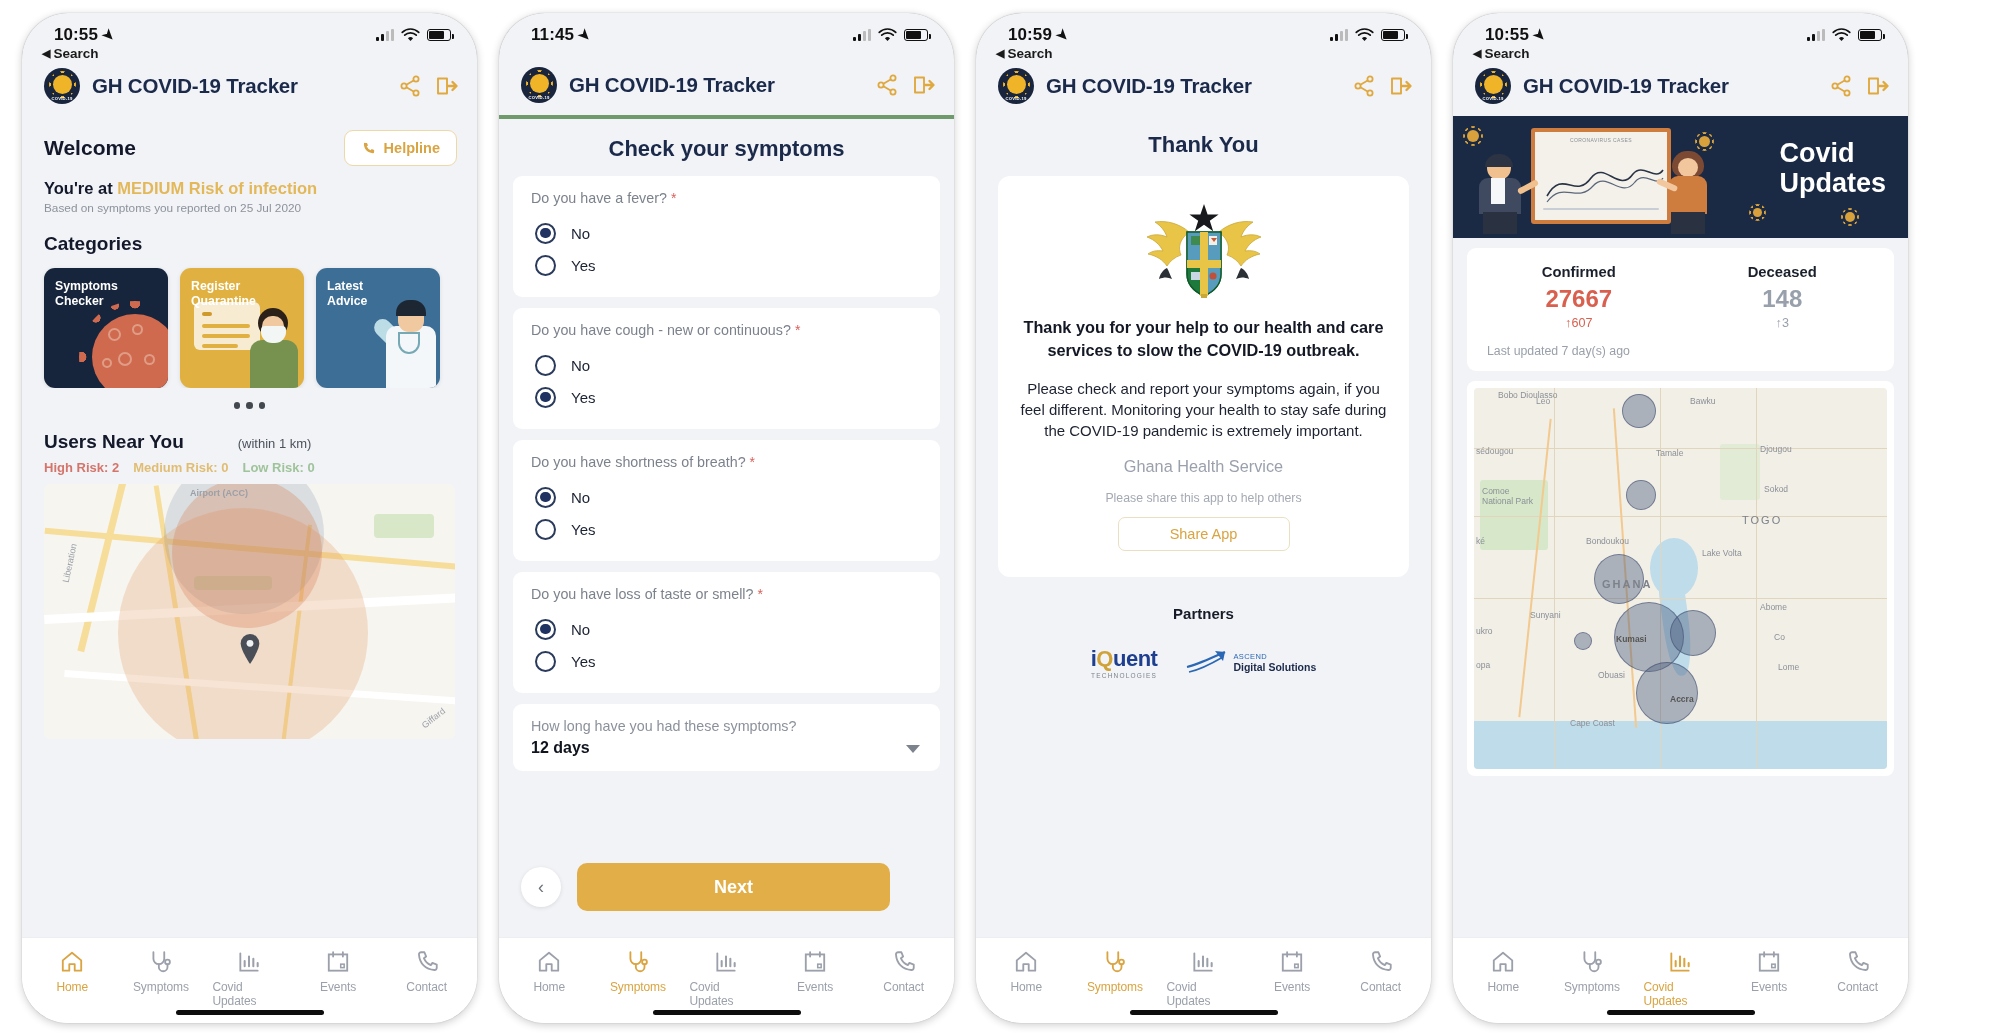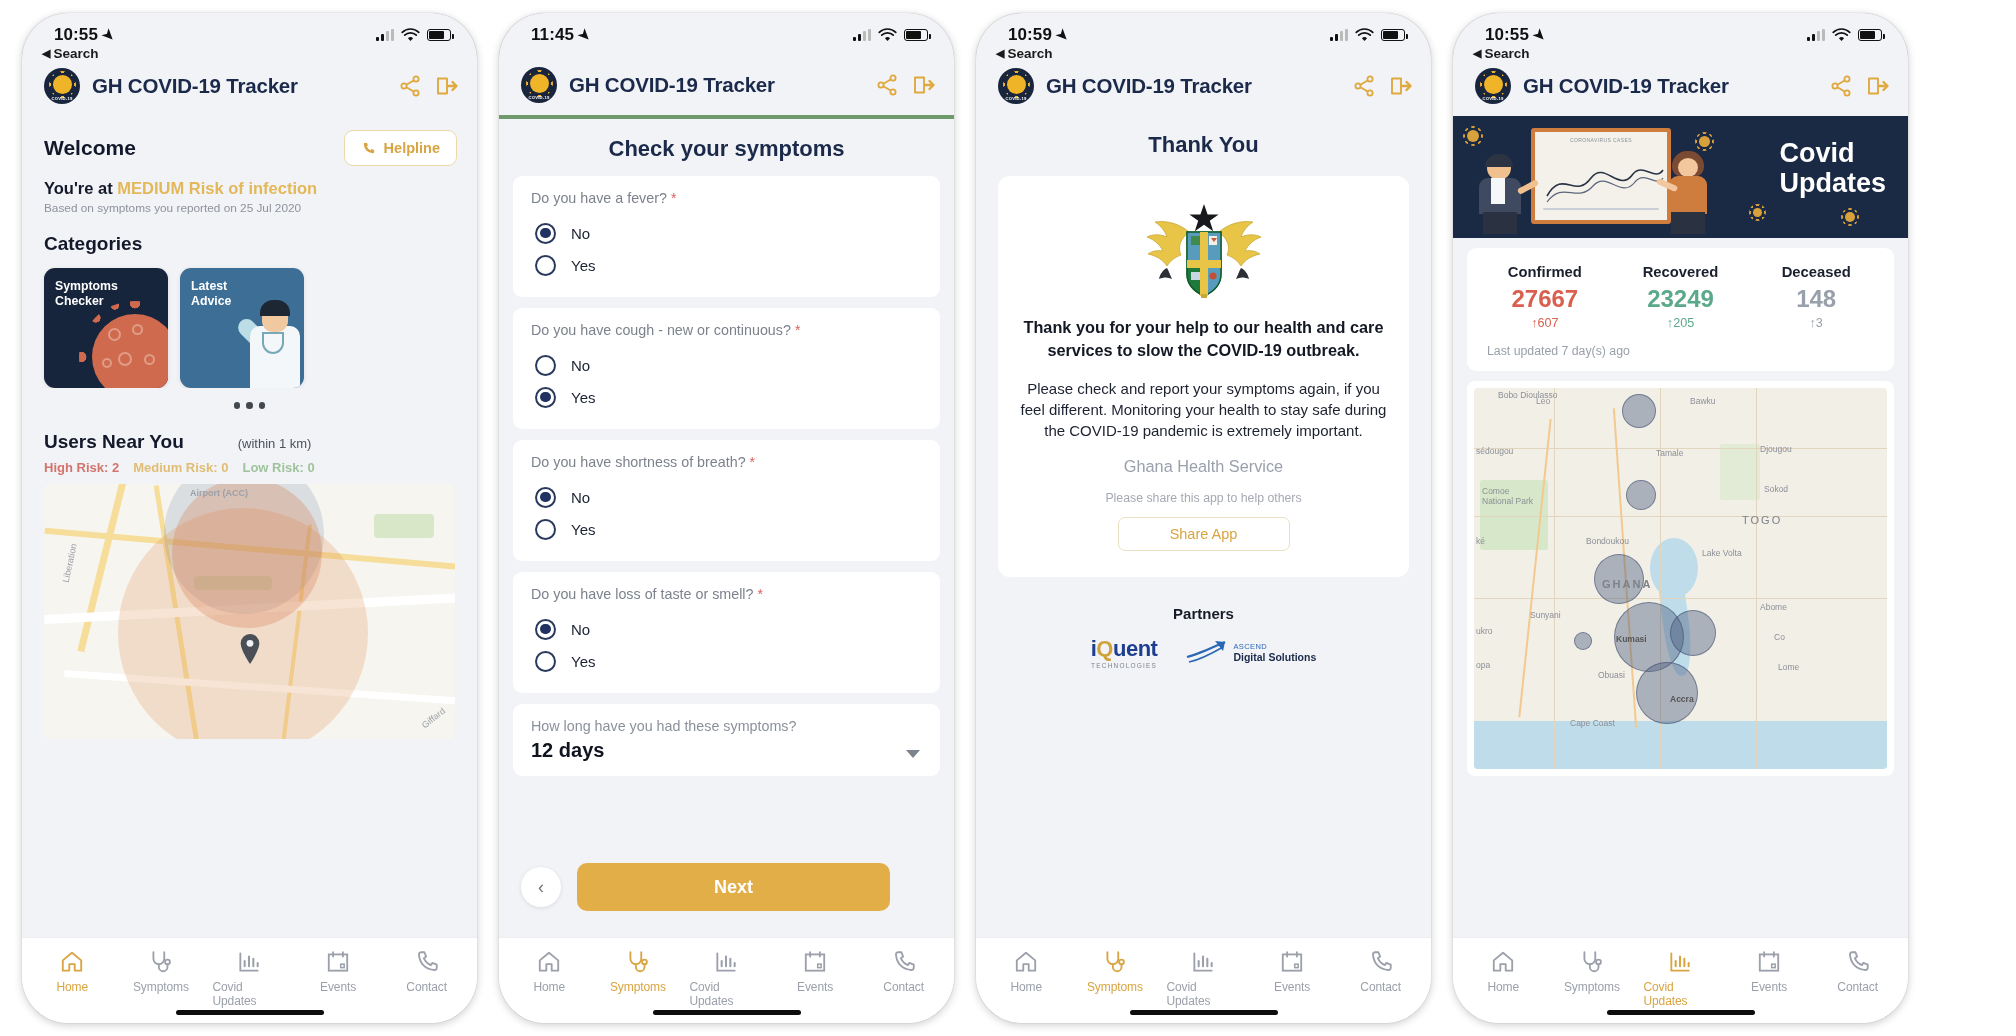--- a/index.html
+++ b/index.html
@@ -164,40 +164,40 @@
   .pagettl { text-align:center;font-size:22px;font-weight:bold;color:#1b2a4a;padding:17px 0 14px 0; }
   .qcard { background:#fff;margin:0 14px 11px 14px;border-radius:9px;padding:14px 18px 16px 18px; }
   .qtext { font-size:14.3px;color:#7c828c;margin-bottom:11px; }
   .qtext .req{color:#d8615c;font-size:14px;}
   .opt { display:flex;align-items:center;gap:15px;padding:5.5px 0 5.5px 4px; }
   .radio { width:21px;height:21px;border-radius:50%;border:2.3px solid #2a3a5c;position:relative;flex:0 0 auto; }
   .radio.on::after{content:"";position:absolute;inset:3.3px;border-radius:50%;background:#1f3261;}
   .optlbl { font-size:15px;color:#1b2233;font-weight:500; }
   .selcard { background:#fff;margin:0 14px 0 14px;border-radius:9px;padding:14px 18px 14px 18px;position:relative; }
   .sellbl { font-size:14.3px;color:#8b919b;margin-bottom:5px; }
-  .selval { font-size:20px;color:#10141f;font-weight:600; }
+  .selval { font-size:16px;color:#10141f;font-weight:600; }
   .caret { position:absolute;right:20px;bottom:18px;width:0;height:0;border-left:7px solid transparent;border-right:7px solid transparent;border-top:8px solid #7d838d; }
   .formfoot { margin-top:auto;display:flex;align-items:center;padding:0 22px 26px 22px;gap:16px; }
   .backbtn { width:40px;height:40px;border-radius:50%;background:#fff;display:flex;align-items:center;justify-content:center;
              box-shadow:0 1px 4px rgba(0,0,0,.10);color:#6c727c;font-size:18px;flex:0 0 auto; }
   .nextbtn { flex:1;margin-right:42px;height:48px;border-radius:10px;background:#e2ae48;color:#fff;
              display:flex;align-items:center;justify-content:center;font-size:18px;font-weight:600; }
 
   
   .thanksttl { text-align:center;font-size:22px;font-weight:bold;color:#1b2a4a;padding:16px 0 18px 0; }
   .thankscard { background:#fff;margin:0 22px;border-radius:12px;padding:22px 20px 26px 20px;text-align:center; }
   .coat { width:118px;height:102px;margin:0 auto 16px auto;position:relative; }
   .thanks-b { font-size:16.3px;font-weight:bold;color:#131824;line-height:1.4; }
   .thanks-p { font-size:15px;color:#1d2230;line-height:1.42;margin-top:16px; }
   .ghs { font-size:16.3px;color:#9aa0ac;margin-top:15px; }
   .share-note{font-size:12.3px;color:#a4a9b3;margin-top:15px;}
   .sharebtn { margin:12px auto 0 auto;width:172px;height:34px;border-radius:7px;border:1.3px solid #eadfc2;
               display:flex;align-items:center;justify-content:center;color:#d9a441;font-size:14.5px; }
   .partners { text-align:center;font-size:15px;font-weight:bold;color:#161b27;margin-top:28px; }
-  .plogos { display:flex;align-items:center;justify-content:center;gap:28px;margin-top:14px; }
+  .plogos { display:flex;align-items:center;justify-content:center;gap:28px;margin-top:24px; }
   .iquent { text-align:center; }
   .iquent .big { font-size:22px;font-weight:bold;color:#1e3f8f;letter-spacing:-.5px; }
   .iquent .big em{font-style:normal;color:#d0a33a;}
   .iquent .sm { font-size:6.5px;color:#7d838d;letter-spacing:1.2px; }
   .ascend { display:flex;align-items:center;gap:6px; }
   .ascend .txt .t1{font-size:7.5px;color:#2a68b5;letter-spacing:.4px;}
   .ascend .txt .t2{font-size:10.5px;color:#1b2a4a;font-weight:bold;}
 
   
   .banner { height:122px;background:#1b2a44;position:relative;overflow:hidden;display:flex;align-items:center; }
@@ -320,20 +320,38 @@
             <div class="ct">
               <span>Symptoms</span><br>
               <span>Checker</span>
             </div>
             <div class="virus-art">
               <i style="left:16px;top:14px;width:13px;height:13px"></i>
               <i style="left:40px;top:10px;width:11px;height:11px"></i>
               <i style="left:26px;top:38px;width:14px;height:14px"></i>
               <i style="left:52px;top:40px;width:11px;height:11px"></i>
               <i style="left:10px;top:44px;width:10px;height:10px"></i>
+            </div>
+          </div>
+          <div class="card c-amber">
+            <div class="ct">
+              <span>Register</span><br>
+              <span>Quarantine</span>
+            </div>
+            <div class="form-art">
+              <i style="top:10px;width:10px;background:#cf9a2c"></i>
+              <i style="top:22px;width:48px"></i>
+              <i style="top:32px;width:48px"></i>
+              <i style="top:42px;width:36px"></i>
+            </div>
+            <div class="person-art">
+              <div class="p-body"></div>
+                <div class="p-head"></div>
+                <div class="p-face"></div>
+                <div class="p-mask"></div>
             </div>
           </div>
           <div class="card c-blue">
             <div class="ct">
               <span>Latest</span><br>
               <span>Advice</span>
             </div>
             <div class="doc-art">
               <div class="heart"></div>
                 <div class="d-coat"></div>
@@ -822,25 +840,20 @@
           </div>
         </div>
 
         <div class="statscard">
           <div class="statsrow">
             <div class="stat s-conf">
               <div class="lb">Confirmed</div>
               <div class="vl">27667</div>
               <div class="dt">↑607</div>
             </div>
-            <div class="stat s-rec">
-              <div class="lb">Recovered</div>
-              <div class="vl">23249</div>
-              <div class="dt">↑205</div>
-            </div>
             <div class="stat s-dec">
               <div class="lb">Deceased</div>
               <div class="vl">148</div>
               <div class="dt">↑3</div>
             </div>
           </div>
           <div class="updated">Last updated 7 day(s) ago</div>
         </div>
 
         <div class="map4">

